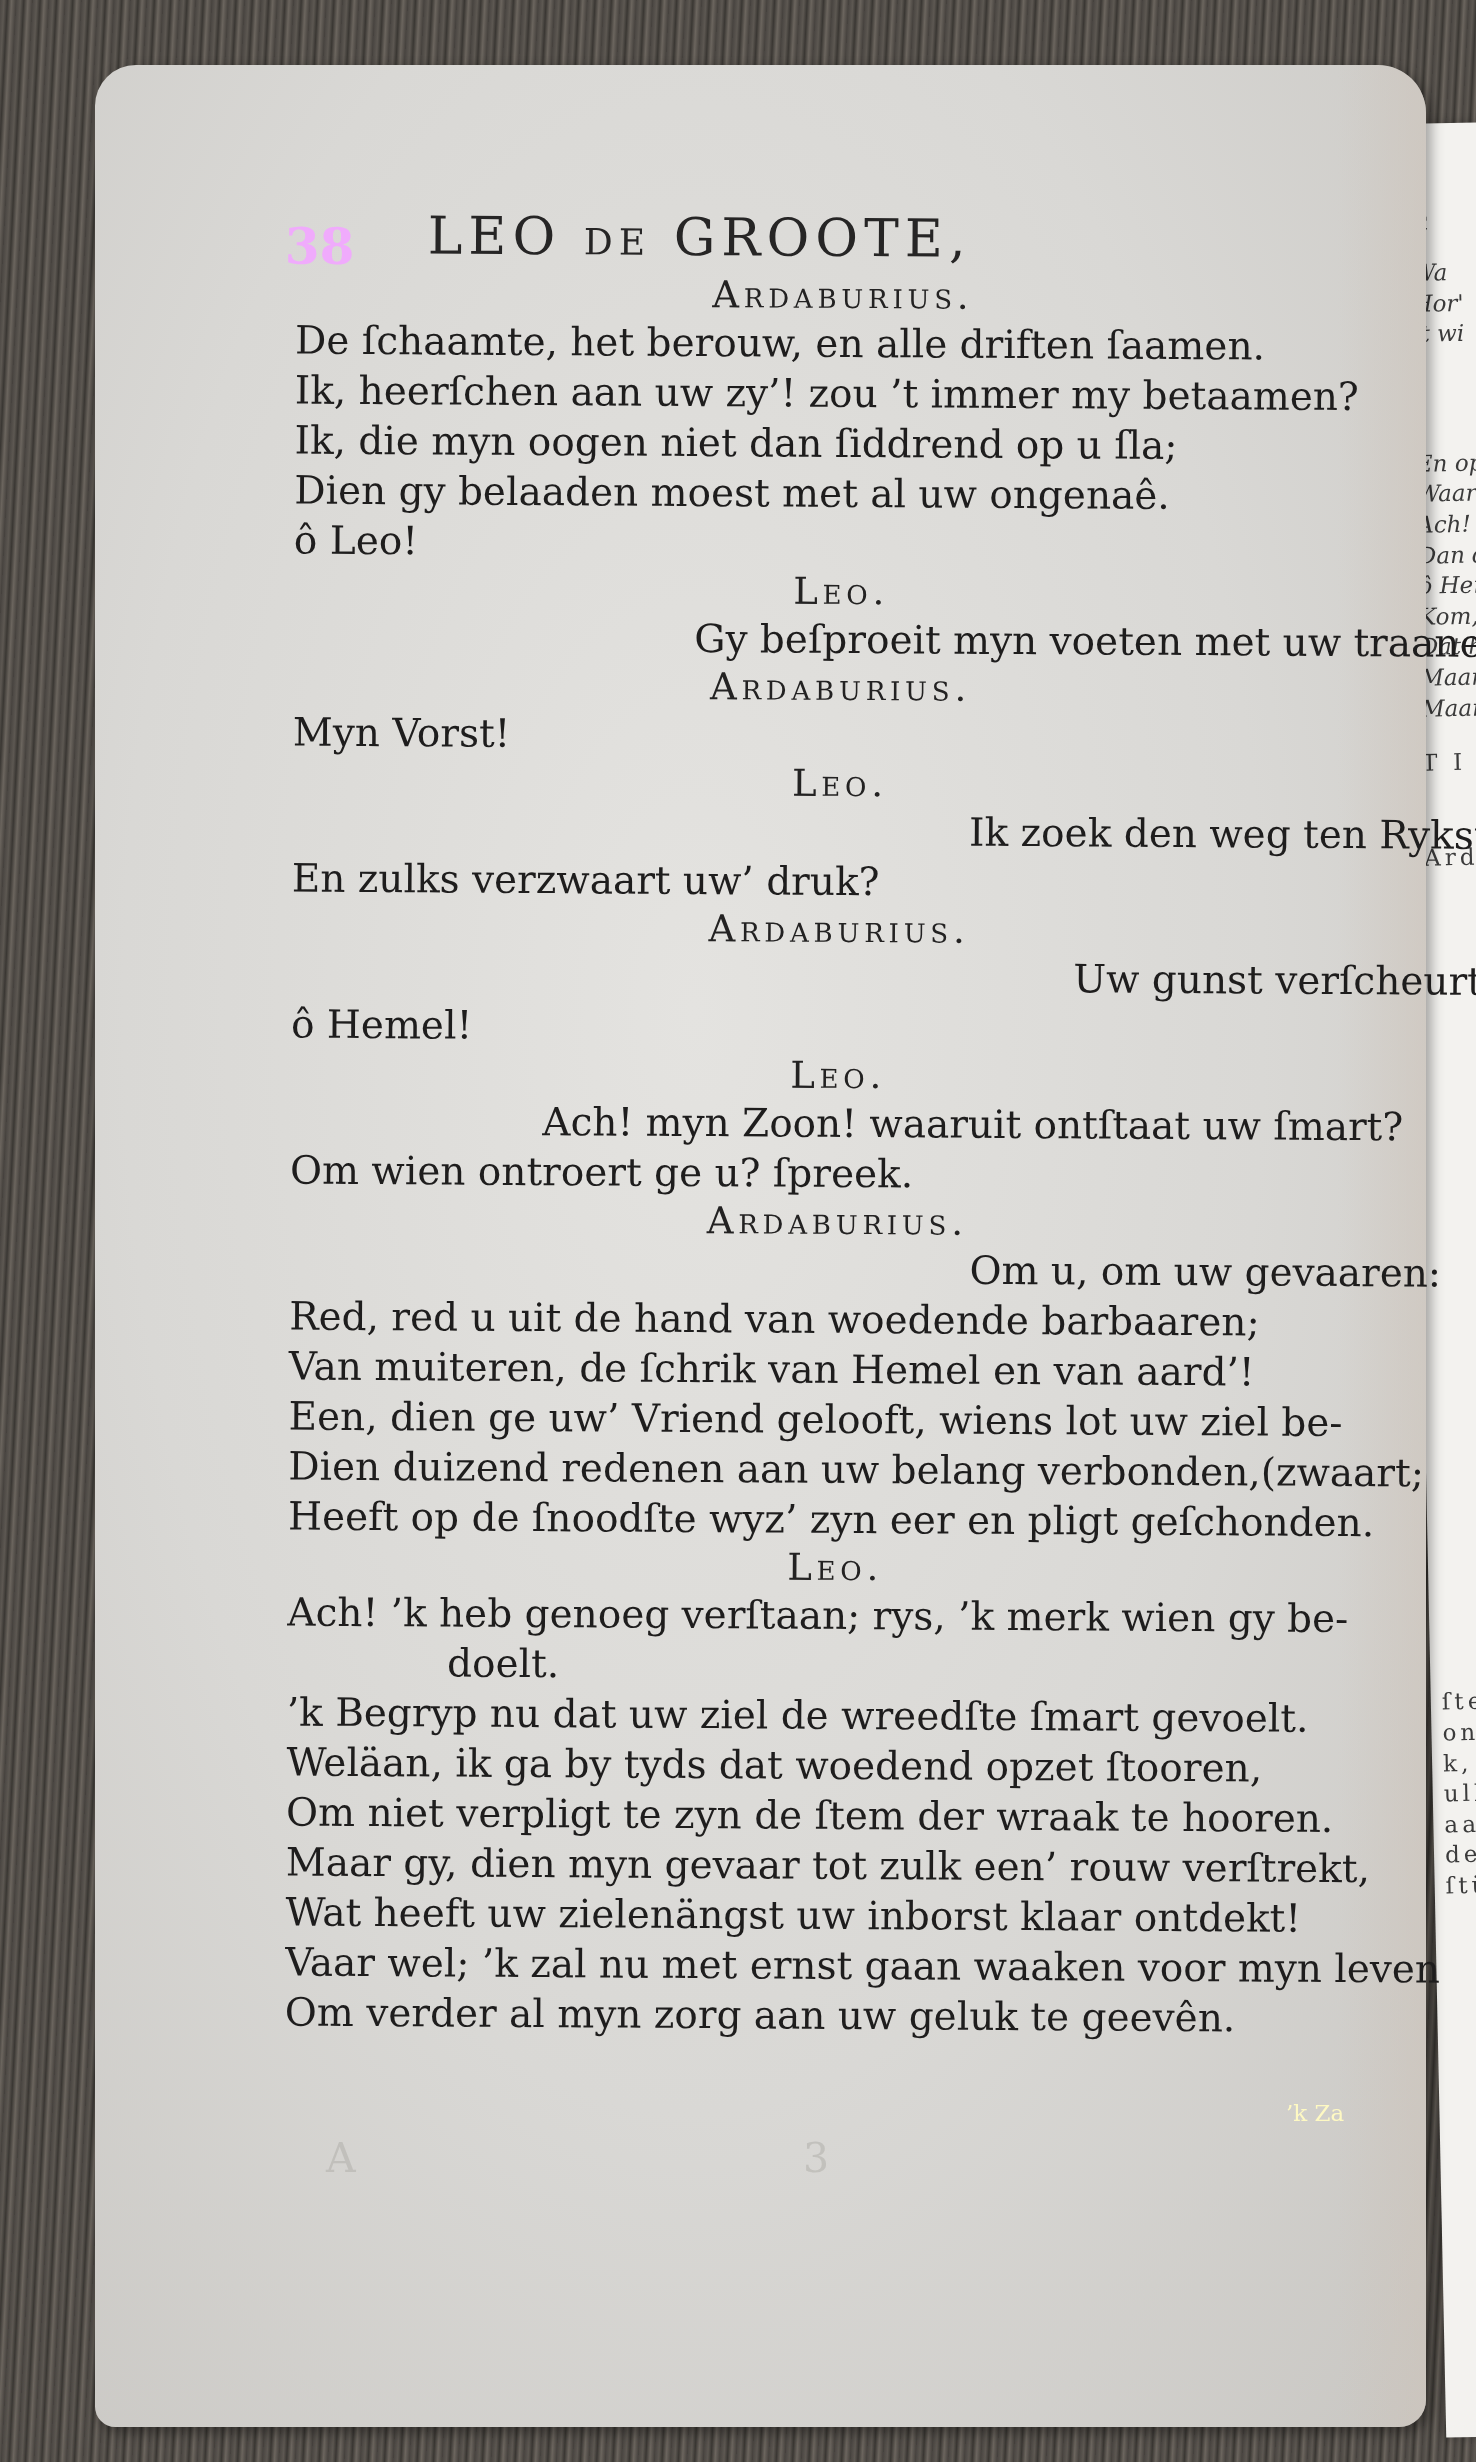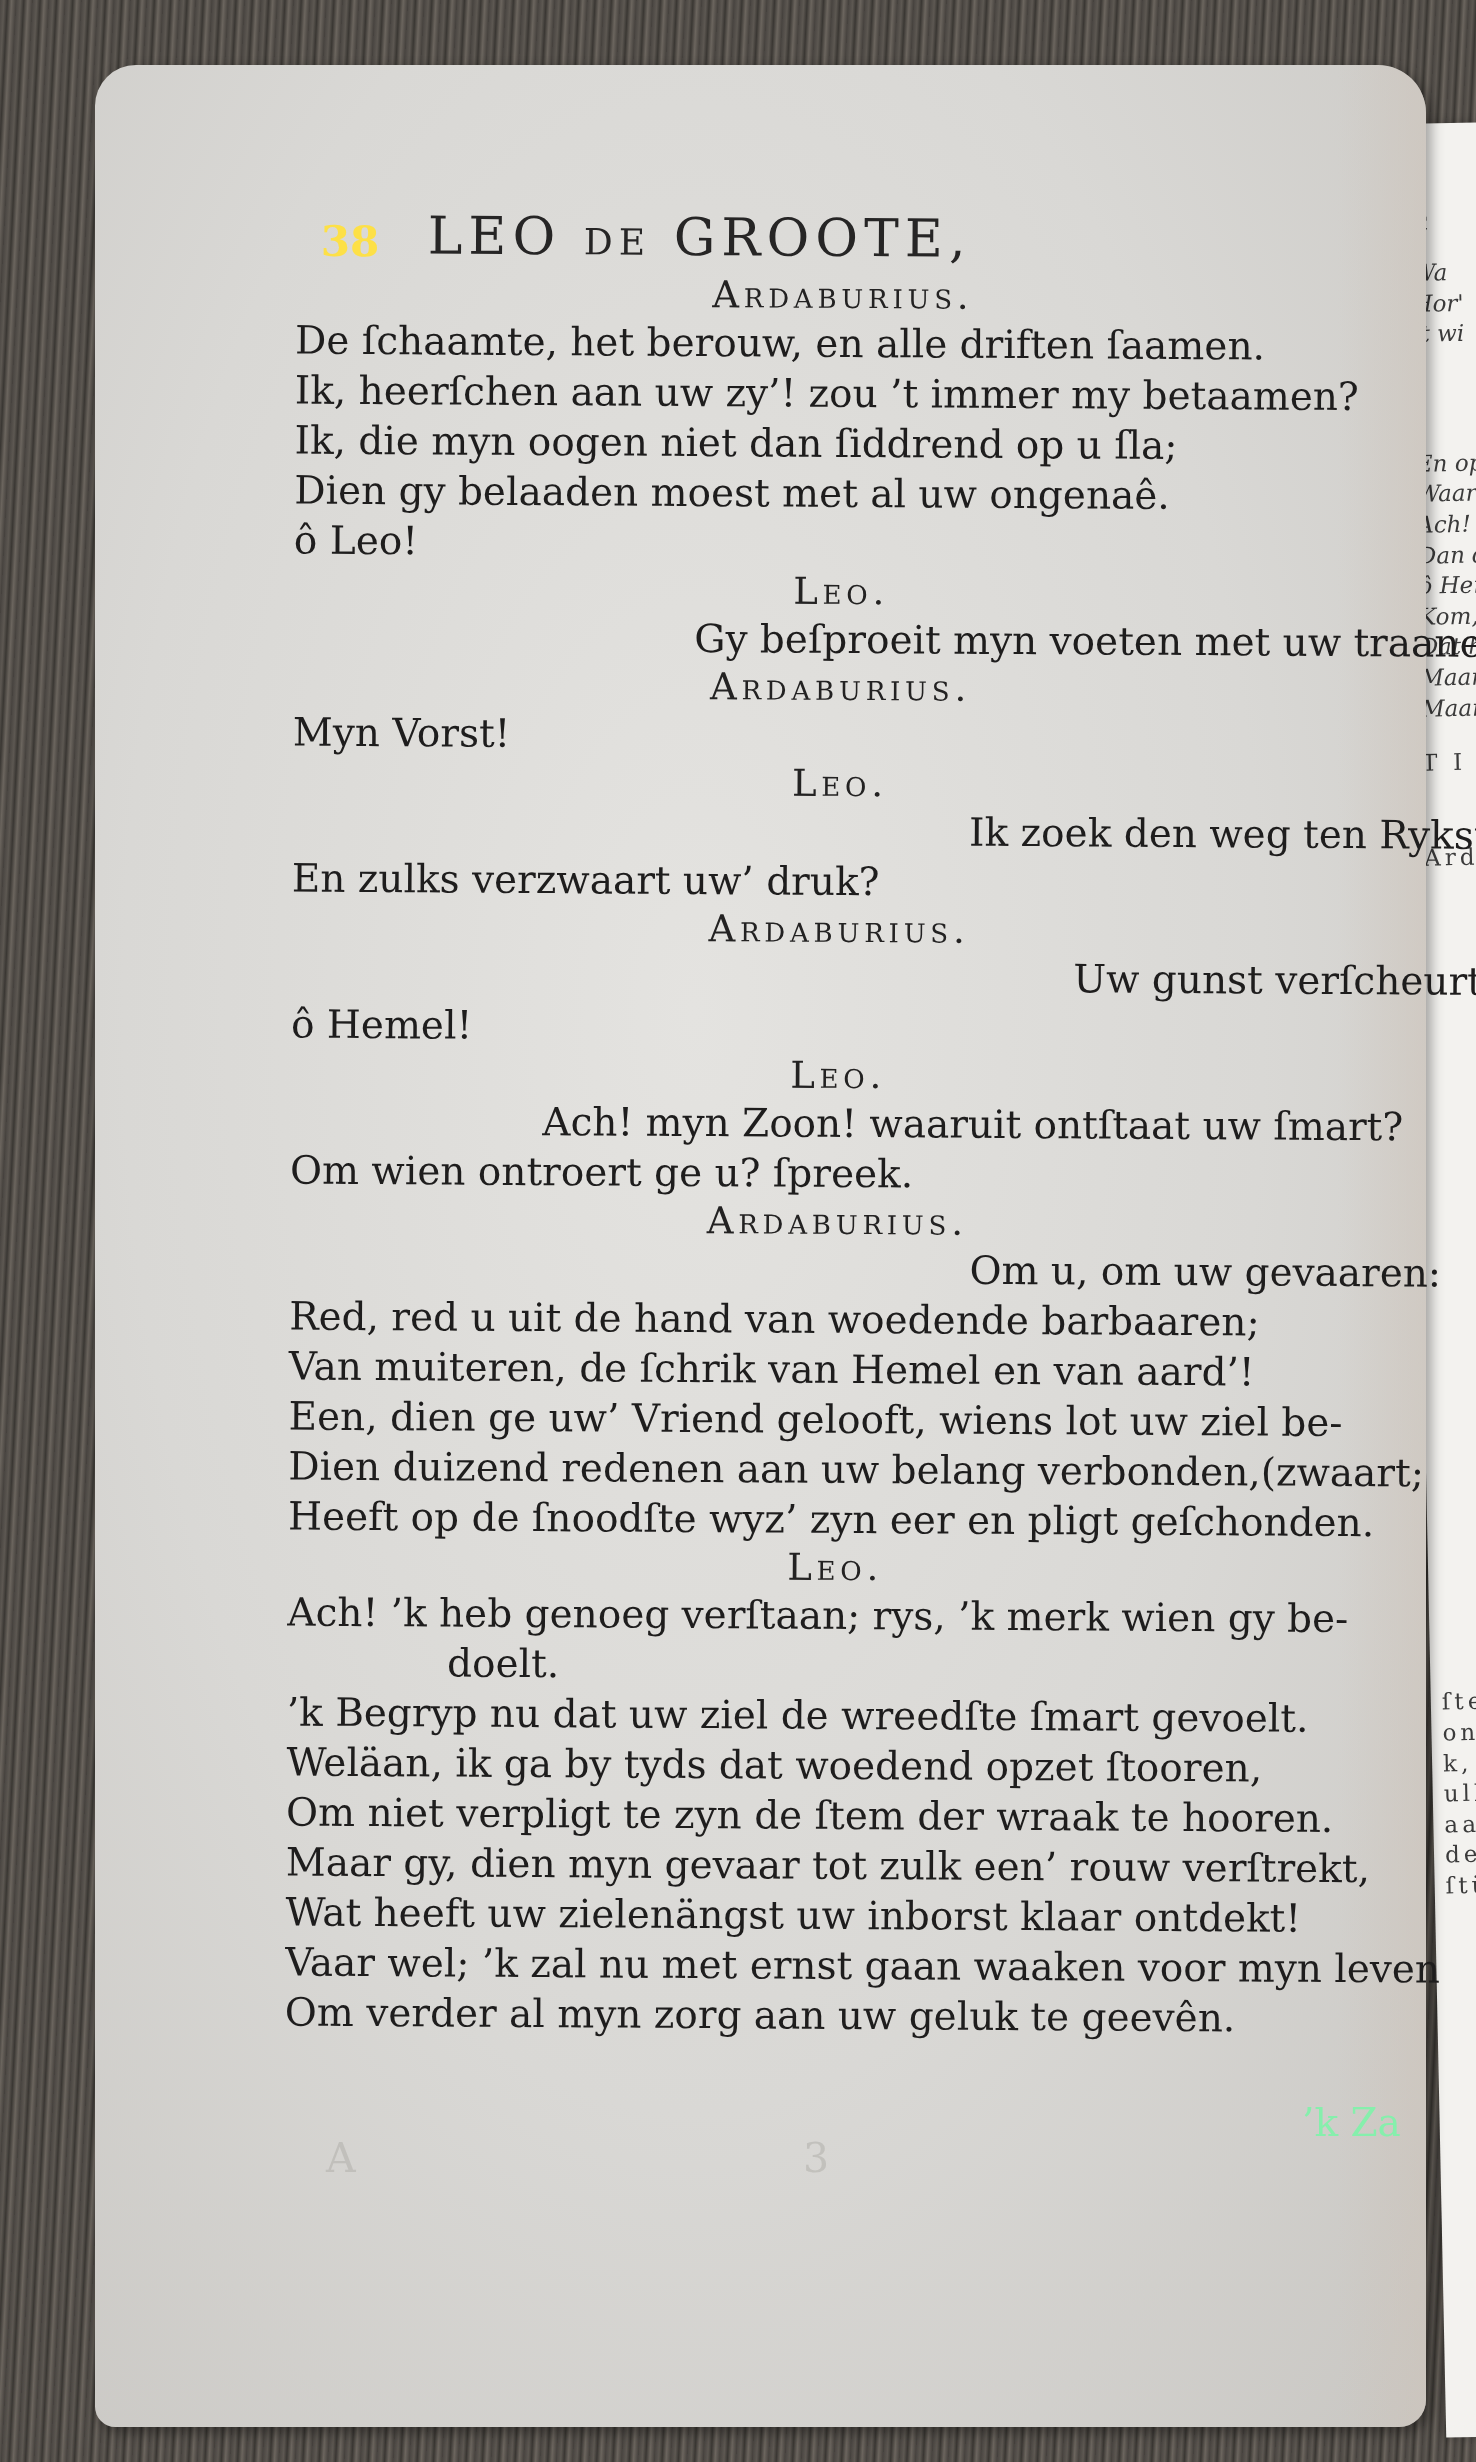--- a/index.html
+++ b/index.html
@@ -37,42 +37,42 @@
     position: absolute; left: 197px; top: 204px; width: 1211px;
     color: #1f1e1e;
     transform: rotate(0.35deg);
     transform-origin: left top;
   }
   .running-head {
     position: relative; height: 65px;
   }
   .page-number {
     position: absolute; left: 88px; top: 12.3px;
-    font-size: 42px; font-weight: bold; color: #fde047; margin-left: 36px;
+    font-size: 50px; font-weight: bold; color: #f0abfc;
   }
   .running-title {
     position: absolute; left: 231px; top: 0px;
     font-size: 52px; letter-spacing: 6.1px; font-variant: small-caps; color: #262525;
   }
   .speaker {
     text-align: center; font-variant: small-caps; letter-spacing: 4.8px;
     font-size: 37px; line-height: 46px; margin-left: 82px; color: #232222;
   }
   .verse {
     font-size: 39px; line-height: 50px; white-space: nowrap;
     margin-left: 99px; color: #1e1d1d;
   }
   .verse.indent-1 { margin-left: 351px; }
   .verse.indent-2 { margin-left: 500px; }
   .verse.indent-3 { margin-left: 776px; }
   .verse.indent-4 { margin-left: 881px; }
   .verse.hang { margin-left: 259px; }
   .catchword {
     position: absolute; left: 1286px; top: 2100px;
-    font-size: 39px; color: #86efac; margin-left: 16px;
+    font-size: 23px; color: #fef9c3;
   }
   .deboss {
     position: absolute; color: rgba(180,178,174,0.6);
     font-size: 41px;
   }
 </style>
 </head>
 <body>
 
 <div class="facing-page" id="facing">

